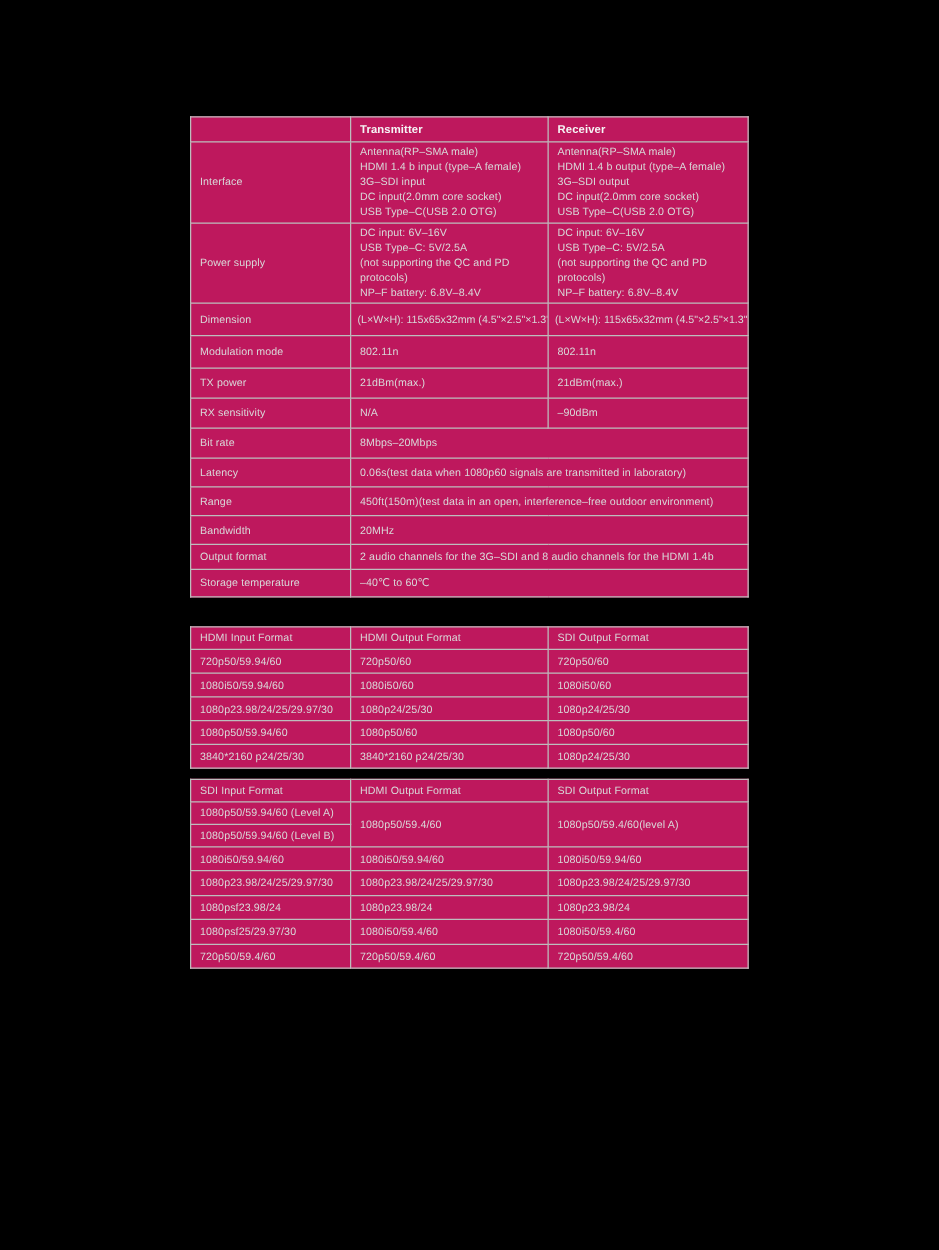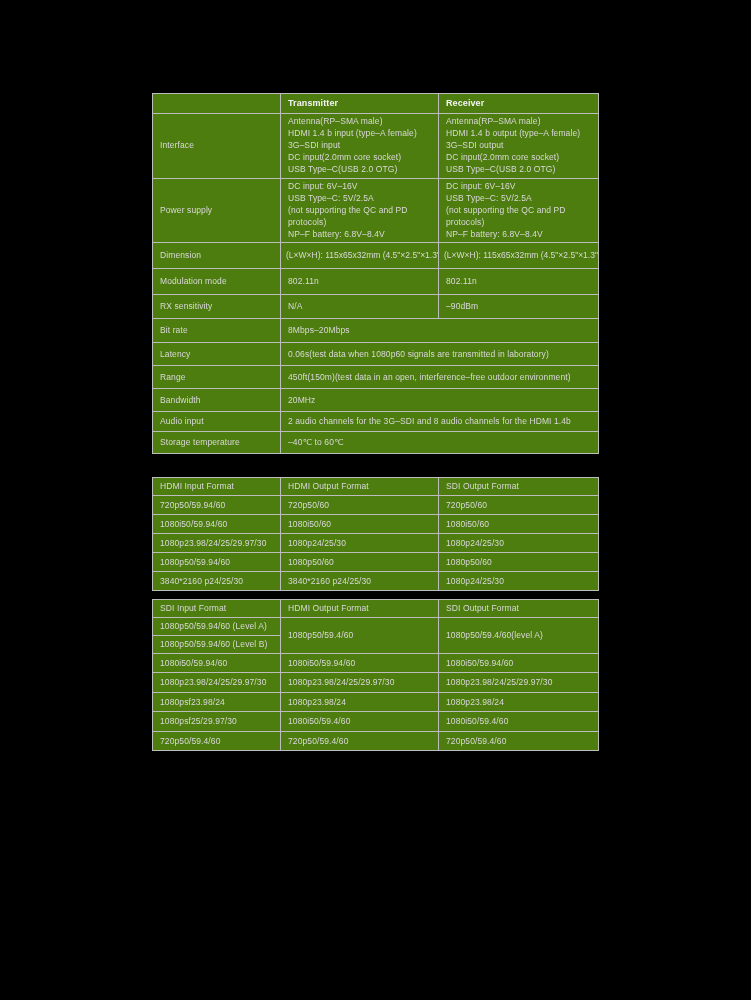--- a/index.html
+++ b/index.html
@@ -17,21 +17,21 @@
   .sheet {
     position: absolute;
     left: 152px;
     top: 93px;
     width: 446px;
   }
   table {
     border-collapse: collapse;
     table-layout: fixed;
     width: 446px;
-    background: #4d7c0f;
+    background: #be185d;
   }
   col.c1 { width: 128px; }
   col.c2 { width: 158px; }
   col.c3 { width: 160px; }
   td, th {
     border: 1px solid #bdbdbd;
     color: #d9d9d9;
     font-size: 8.5px;
     font-weight: normal;
     text-align: left;
@@ -98,20 +98,25 @@
       <td>Dimension</td>
       <td class="nowrap">(L×W×H): 115x65x32mm (4.5"×2.5"×1.3")</td>
       <td class="nowrap">(L×W×H): 115x65x32mm (4.5"×2.5"×1.3")</td>
     </tr>
     <tr style="height:26px">
       <td>Modulation mode</td>
       <td>802.11n</td>
       <td>802.11n</td>
     </tr>
     <tr style="height:24px">
+      <td>TX power</td>
+      <td>21dBm(max.)</td>
+      <td>21dBm(max.)</td>
+    </tr>
+    <tr style="height:24px">
       <td>RX sensitivity</td>
       <td>N/A</td>
       <td>–90dBm</td>
     </tr>
     <tr style="height:24px">
       <td>Bit rate</td>
       <td colspan="2">8Mbps–20Mbps</td>
     </tr>
     <tr style="height:23px">
       <td>Latency</td>
@@ -119,21 +124,21 @@
     </tr>
     <tr style="height:23px">
       <td>Range</td>
       <td colspan="2">450ft(150m)(test data in an open, interference–free outdoor environment)</td>
     </tr>
     <tr style="height:23px">
       <td>Bandwidth</td>
       <td colspan="2">20MHz</td>
     </tr>
     <tr style="height:20px">
-      <td>Audio input</td>
+      <td>Output format</td>
       <td colspan="2">2 audio channels for the 3G–SDI and 8 audio channels for the HDMI 1.4b</td>
     </tr>
     <tr style="height:22px">
       <td>Storage temperature</td>
       <td colspan="2">–40℃ to 60℃</td>
     </tr>
   </tbody>
     </table>
 
   <table class="t2">

